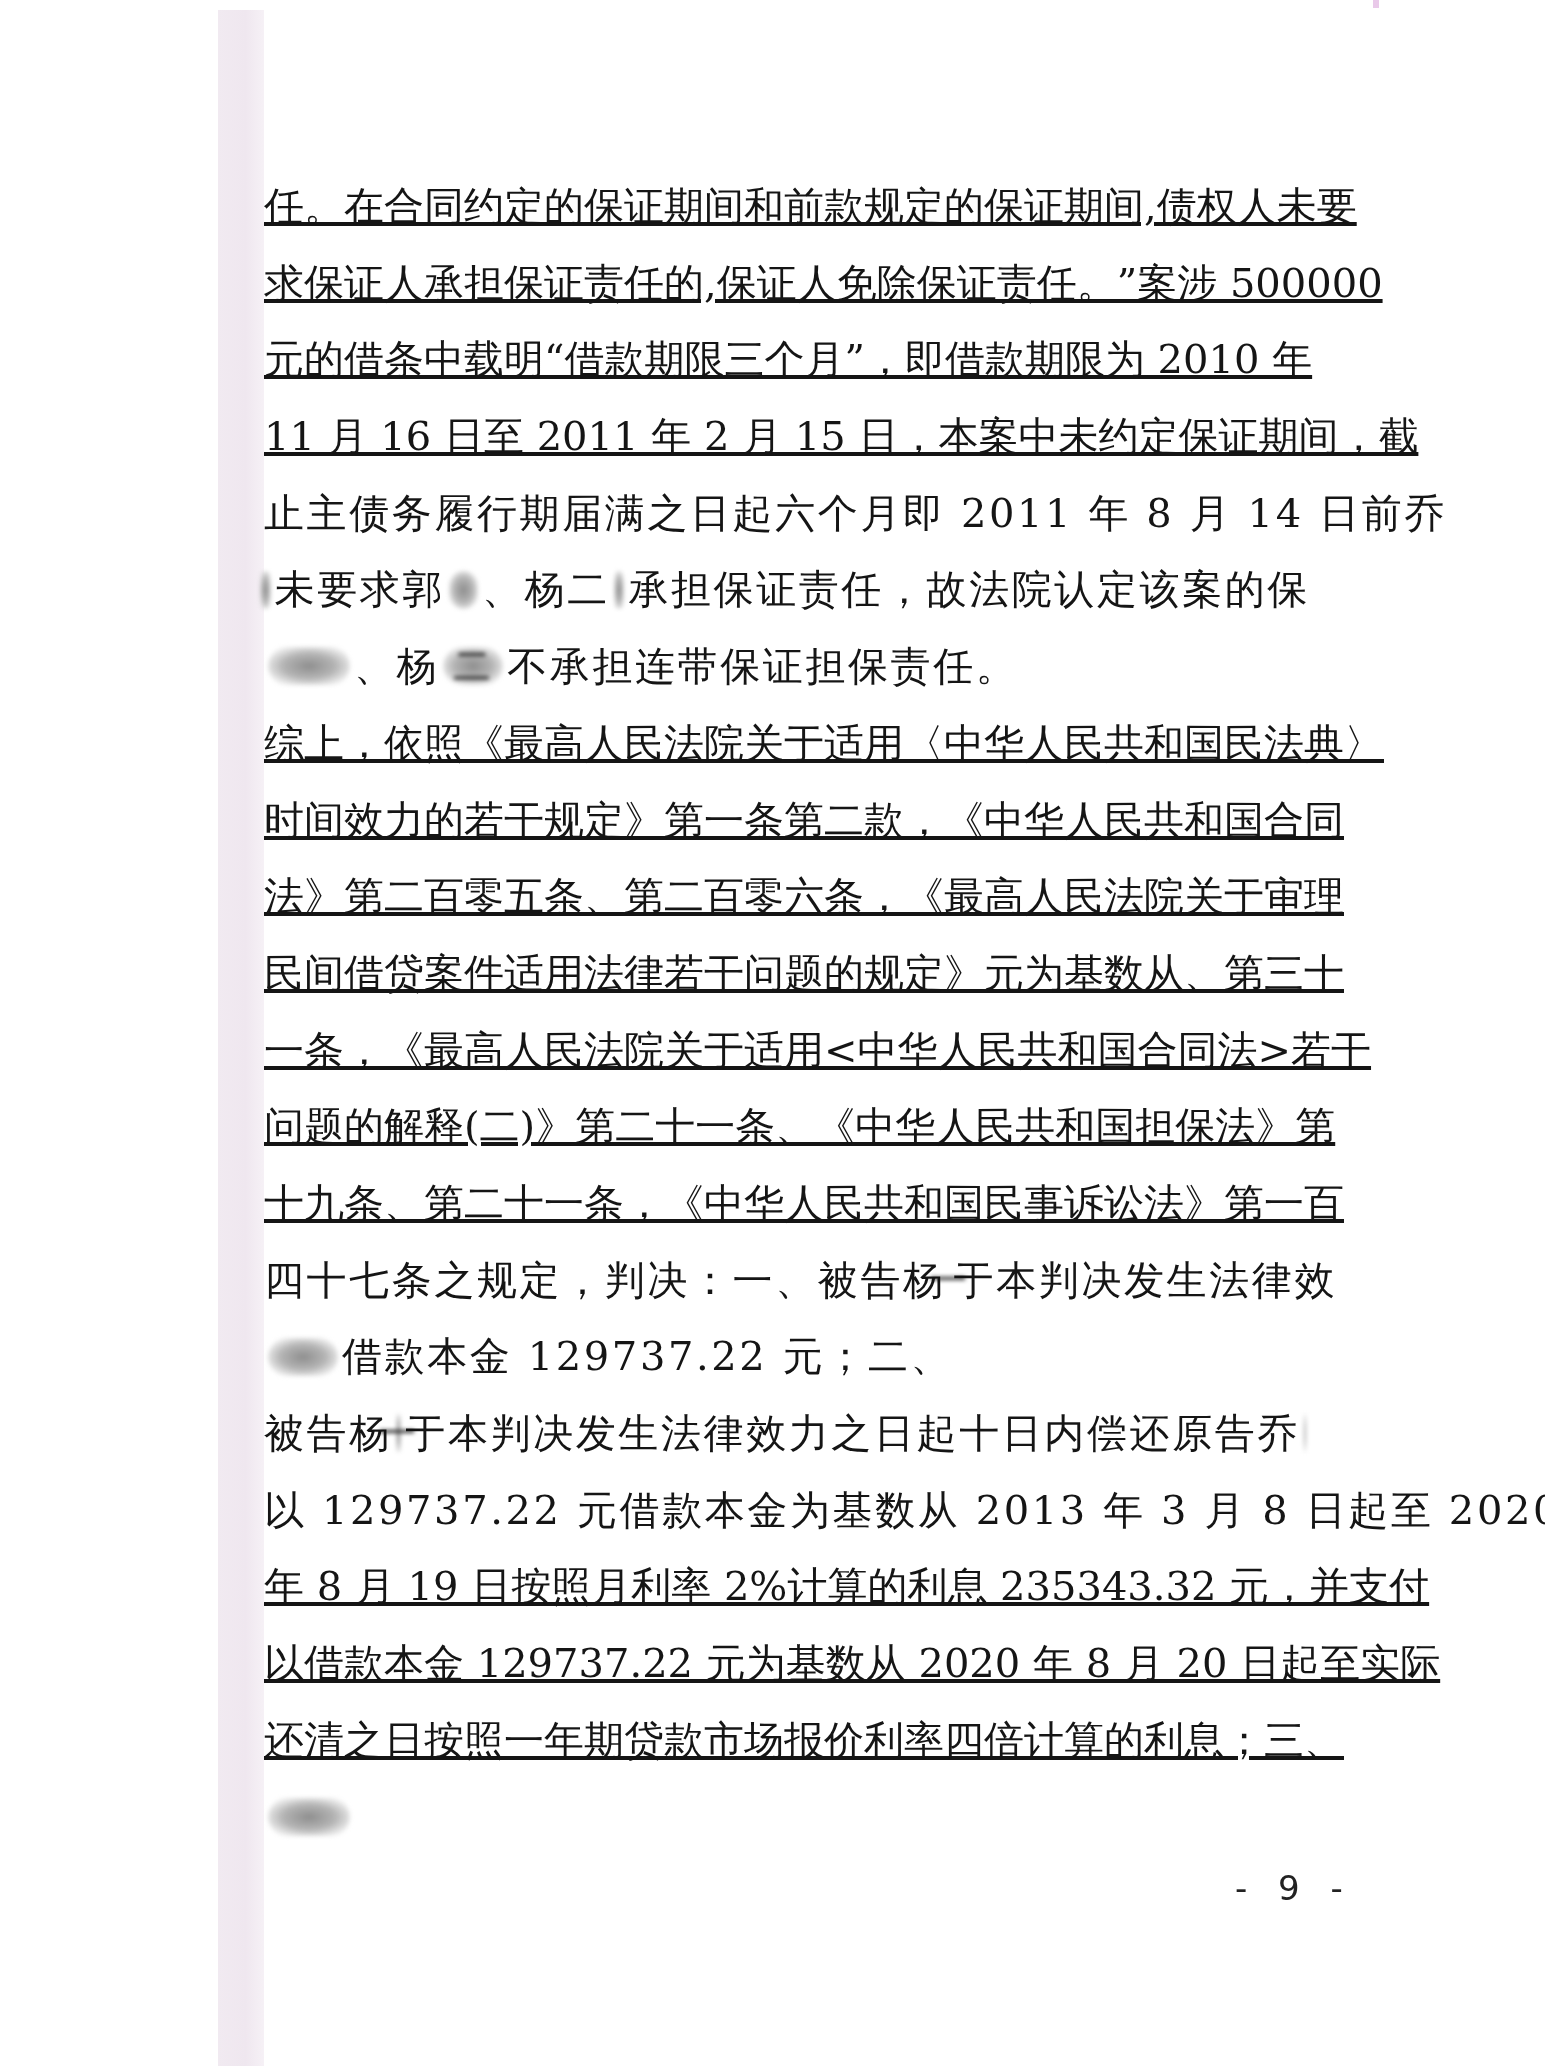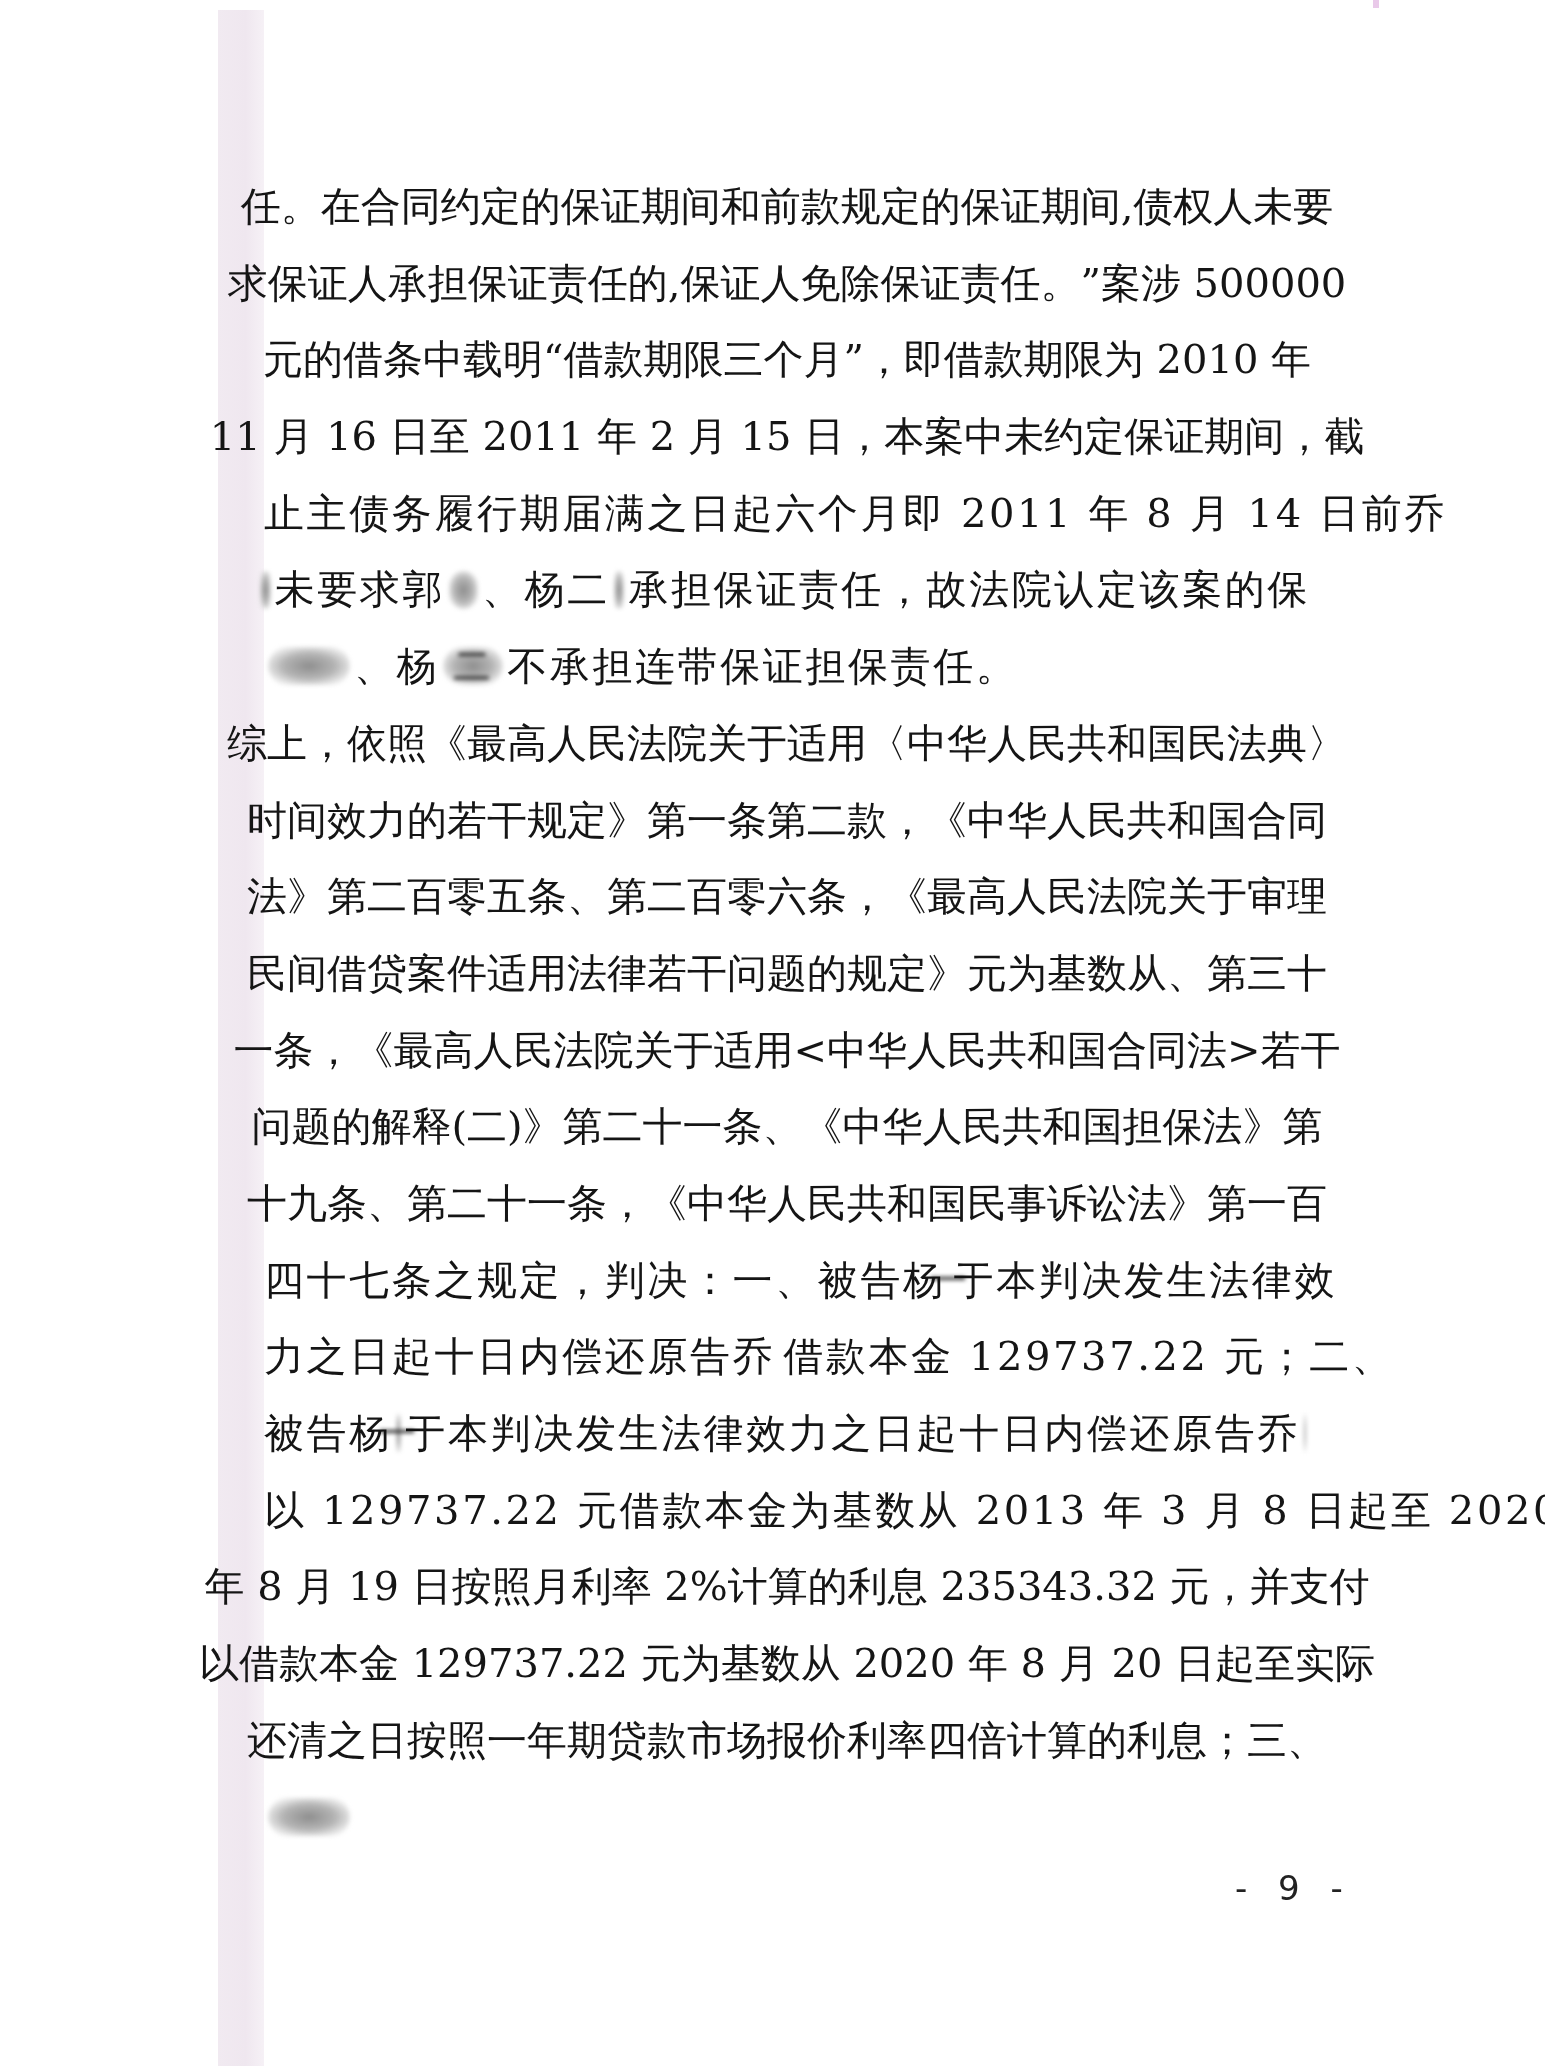--- a/index.html
+++ b/index.html
@@ -23,21 +23,21 @@
   }
   .body-text {
     position: absolute; left: 264px; top: 168px; width: 1046px;
   }
   .line {
     height: 76.7px; line-height: 76.7px;
     font-size: 40px; color: #151515;
     white-space: nowrap; letter-spacing: 2.6px;
     display: flex; align-items: center;
   }
-  .line.justify { justify-content: center; letter-spacing: 0; }
+  .line.justify { justify-content: flex-start; letter-spacing: 0; text-decoration: underline; }
   .redact {
     display: inline-block; height: 38px; border-radius: 19px;
     background: radial-gradient(ellipse at center, #8e8e8e 0%, #b4b4b4 45%, rgba(220,220,220,0.6) 75%, rgba(255,255,255,0) 100%);
     vertical-align: middle; position: relative; margin: 0 4px;
     filter: blur(2px);
   }
   .redact .glyph {
     position: absolute; left: 50%; top: 50%; transform: translate(-50%, -50%);
     font-size: 38px; color: #111; filter: blur(0);
   }
@@ -109,21 +109,20 @@
       <span>十九条、第二十一条，《中华人民共和国民事诉讼法》第一百</span>
     </div>
   <div class="line">
     <span>四十七条之规定，判决：一、被告杨</span>
     <span class="redact" style="width:82px">
         <span class="glyph">一</span>
       </span>
     <span>于本判决发生法律效</span>
   </div>
   <div class="line">
-    <span>力之日起十日内偿还原告乔</span>
     <span class="redact" style="width:70px"></span>
     <span>借款本金 129737.22 元；二、</span>
   </div>
   <div class="line">
     <span>被告杨</span>
     <span class="redact" style="width:82px">
         <span class="glyph">一</span>
       </span>
     <span>于本判决发生法律效力之日起十日内偿还原告乔</span>
     <span class="redact" style="width:30px"></span>

